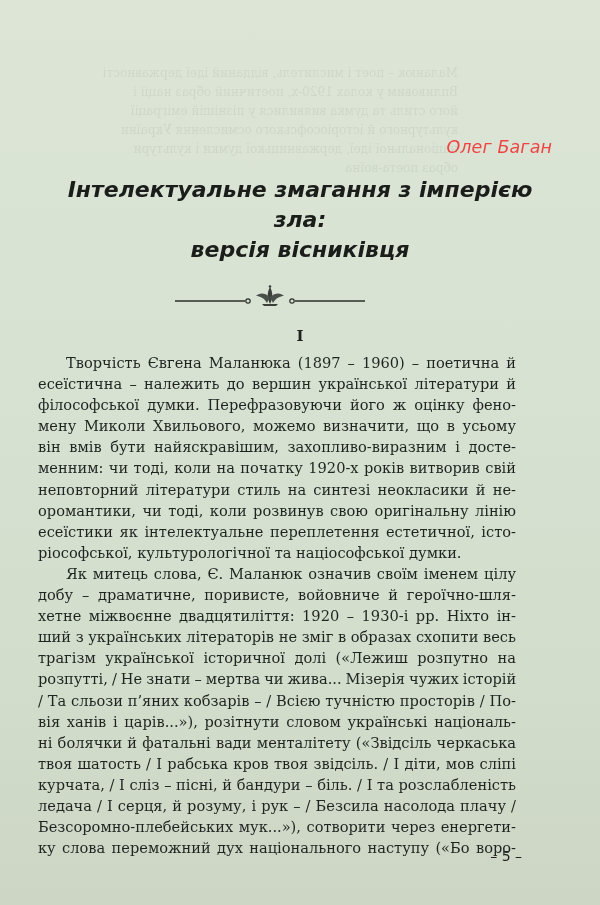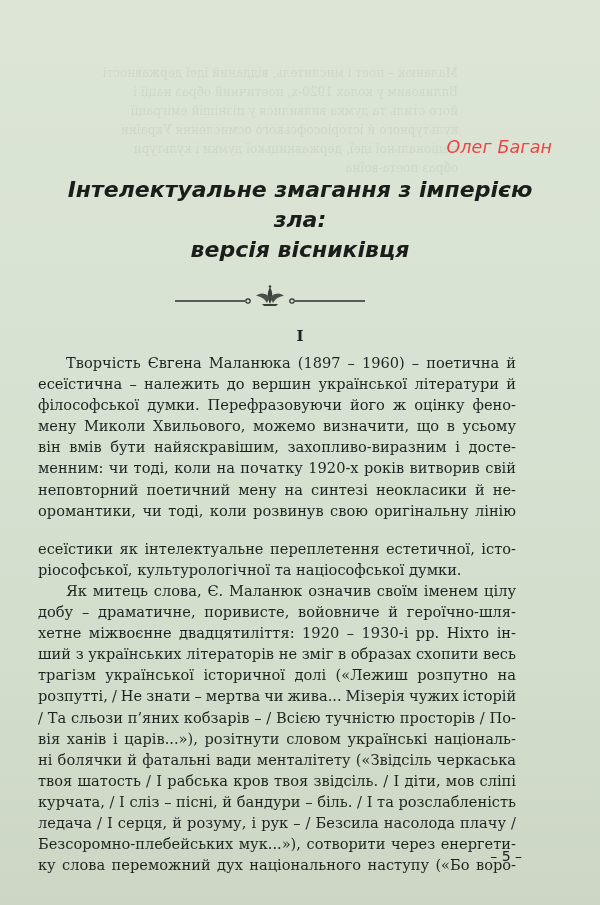--- a/index.html
+++ b/index.html
@@ -83,23 +83,23 @@
 
   <div class="section">І</div>
 
   <div class="body">
     <span class="line indent" style="word-spacing: 0px;">Творчість Євгена Маланюка (1897 – 1960) – поетична й</span>
     <span class="line" style="word-spacing: 0px;">есеїстична – належить до вершин української літератури й</span>
     <span class="line" style="word-spacing: 0px;">філософської думки. Перефразовуючи його ж оцінку фено-</span>
     <span class="line" style="word-spacing: 0px;">мену Миколи Хвильового, можемо визначити, що в усьому</span>
     <span class="line" style="word-spacing: 0px;">він вмів бути найяскравішим, захопливо-виразним і досте-</span>
     <span class="line" style="word-spacing: 0px;">менним: чи тоді, коли на початку 1920-х років витворив свій</span>
-    <span class="line" style="word-spacing: 0px;">неповторний поетичний мену на синтезі неокласики й не-</span>
+    <span class="line" style="word-spacing: 0px;">неповторний літератури стиль на синтезі неокласики й не-</span>
     <span class="line" style="word-spacing: 0px;">оромантики, чи тоді, коли розвинув свою оригінальну лінію</span>
-    <span class="line" style="word-spacing: 0px; margin-top: 17px;">есеїстики як інтелектуальне переплетення естетичної, істо-</span>
+    <span class="line" style="word-spacing: 0px;">есеїстики як інтелектуальне переплетення естетичної, істо-</span>
     <span class="line last">ріософської, культурологічної та націософської думки.</span>
     <span class="line indent" style="word-spacing: 0px;">Як митець слова, Є. Маланюк означив своїм іменем цілу</span>
     <span class="line" style="word-spacing: 0px;">добу – драматичне, поривисте, войовниче й героїчно-шля-</span>
     <span class="line" style="word-spacing: 0px;">хетне міжвоєнне двадцятиліття: 1920 – 1930-і рр. Ніхто ін-</span>
     <span class="line" style="word-spacing: 0px;">ший з українських літераторів не зміг в образах схопити весь</span>
     <span class="line" style="word-spacing: 0px;">трагізм української історичної долі («Лежиш розпутно на</span>
     <span class="line" style="word-spacing: -0.6px;">розпутті, / Не знати – мертва чи жива... Мізерія чужих історій</span>
     <span class="line" style="word-spacing: 0px;">/ Та сльози п’яних кобзарів – / Всією тучністю просторів / По-</span>
     <span class="line" style="word-spacing: 0px;">вія ханів і царів...»), розітнути словом українські національ-</span>
     <span class="line" style="word-spacing: 0px;">ні болячки й фатальні вади менталітету («Звідсіль черкаська</span>

